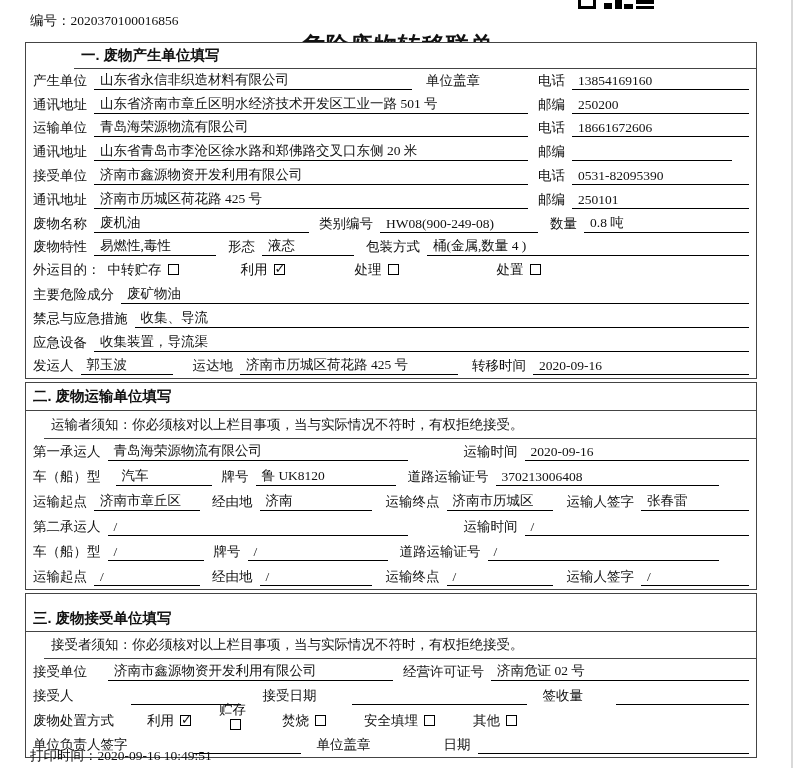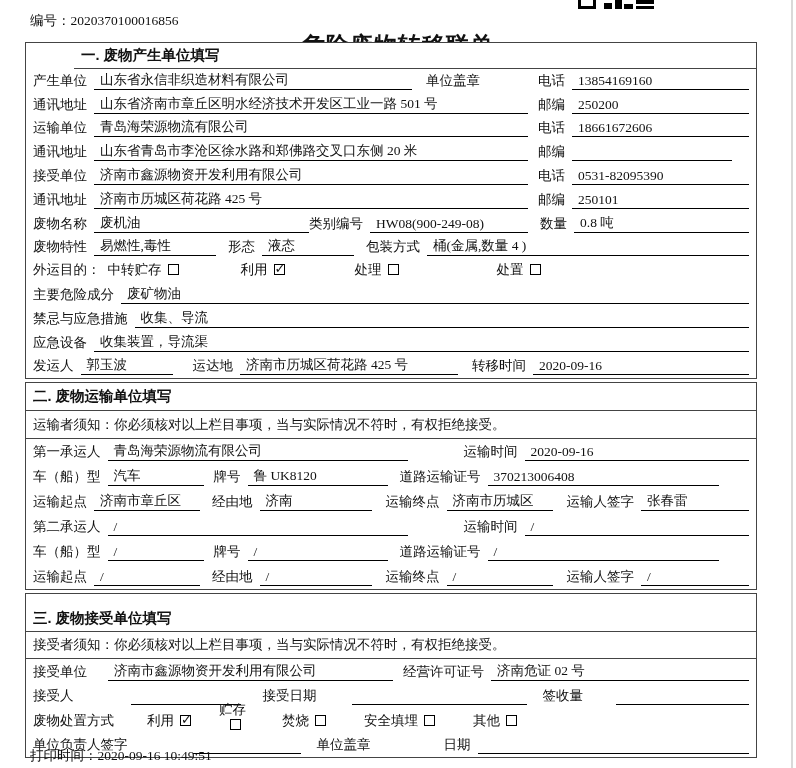--- a/index.html
+++ b/index.html
@@ -20,21 +20,21 @@
   .page-edge { position:absolute; left:791px; top:0; width:2px; height:768px; background:#d9d9d9; }
 
   .tbl { position:absolute; left:25px; top:42px; width:732px; }
   .sec { border:1px solid #444; margin-bottom:3px; background:#fff; }
   .sec-hdr { font-family:"Liberation Sans","DejaVu Sans",sans-serif;
              font-weight:bold; font-size:14.5px; display:flex; align-items:center;
              padding-left:7px; border-bottom:1px solid #444; }
   .s1 .sec-hdr { height:26px;margin-left:48px; }
   .s2 .sec-hdr { height:28px; }
   .s3 .sec-hdr { height:27px;margin-top:11px; }
-  .notice { display:flex; align-items:center; padding-left:7px; border-bottom:1px solid #444; }
+  .notice { display:flex; align-items:center; padding-left:7px; border-bottom:1px solid #444;margin-left:18px; }
   .s2 .notice { height:28px; }
   .s3 .notice { height:27px; }
 
   .row { display:flex; align-items:flex-end; padding:0 7px 3px 7px; }
   .s1 .row { height:23.8px; }
   .s2 .row { height:25px; }
   .s3 .row { height:24.5px; }
   .lbl { white-space:nowrap; margin-right:7px; }
   .u { display:inline-block; border-bottom:1px solid #000; padding:0 6px;
        white-space:nowrap; overflow:hidden; min-height:16px; }
@@ -126,21 +126,21 @@
           <span class="lbl">通讯地址</span>
           <span class="u grow" style="margin-right:10px;">济南市历城区荷花路 425 号</span>
         </div>
         <span class="lbl">邮编</span>
         <span class="u grow">250101</span>
       </div>
 
       <div class="row">
         <span class="lbl">废物名称</span>
         <span class="u" style="width:215px;">废机油</span>
-        <span class="lbl" style="">类别编号</span>
+        <span class="lbl" style="margin-left:10px;">类别编号</span>
         <span class="u ctr" style="width:158px;">HW08(900-249-08)</span>
         <span class="lbl" style="margin-left:12px;">数量</span>
         <span class="u grow">0.8 吨</span>
       </div>
 
       <div class="row">
         <span class="lbl">废物特性</span>
         <span class="u" style="width:122px;">易燃性,毒性</span>
         <span class="lbl" style="margin-left:12px;">形态</span>
         <span class="u" style="width:92px;">液态</span>
@@ -199,21 +199,21 @@
 
       <div class="row">
         <span class="lbl">第一承运人</span>
         <span class="u" style="width:300px;">青岛海荣源物流有限公司</span>
         <span class="lbl" style="margin-left:56px;">运输时间</span>
         <span class="u grow">2020-09-16</span>
       </div>
 
       <div class="row">
         <span class="lbl">车（船）型</span>
-        <span class="u" style="width:96px;">汽车</span>
+        <span class="u" style="width:96px;margin-left:8px;">汽车</span>
         <span class="lbl" style="margin-left:10px;">牌号</span>
         <span class="u" style="width:140px;">鲁 UK8120</span>
         <span class="lbl" style="margin-left:12px;">道路运输证号</span>
         <span class="u grow" style="margin-right:30px;">370213006408</span>
       </div>
 
       <div class="row">
         <span class="lbl">运输起点</span>
         <span class="u" style="width:106px;">济南市章丘区</span>
         <span class="lbl" style="margin-left:12px;">经由地</span>

